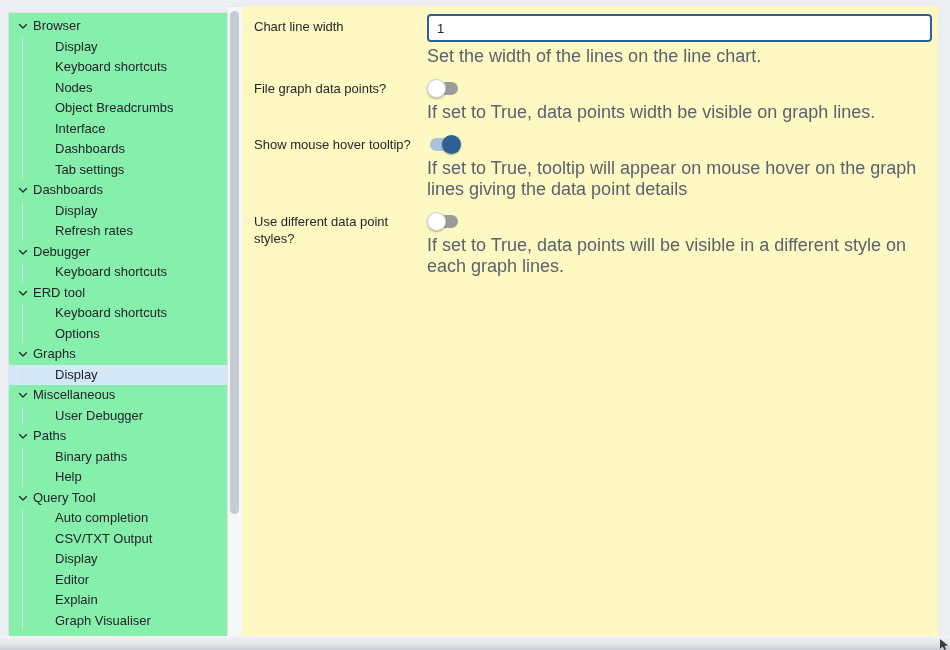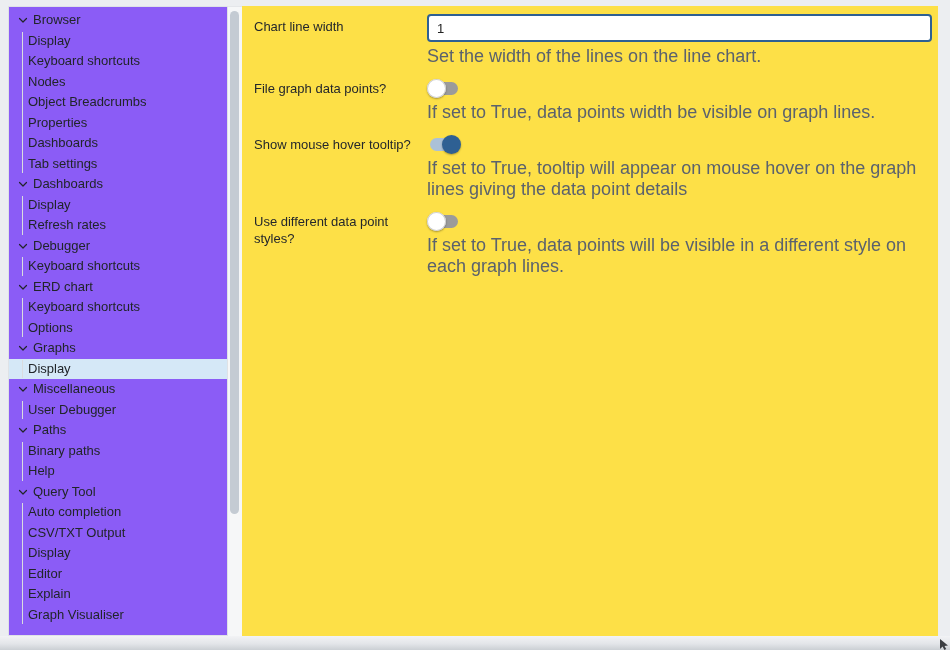--- a/index.html
+++ b/index.html
@@ -6,50 +6,50 @@
   body{
     width:950px;height:650px;overflow:hidden;
     background:var(--outer-bg,#eceef1);
     font-family:"Liberation Sans","DejaVu Sans",sans-serif;
     -webkit-font-smoothing:antialiased;
   }
   .dialog{position:relative;width:950px;height:650px;}
 
   
   .sidebar{
-    position:absolute;left:8px;top:6px;width:220px;height:630px;
-    background:#8b5cf6;border:1px solid #dfe2e6;box-sizing:border-box;
+    position:absolute;left:8px;top:12px;width:220px;height:630px;
+    background:#86efac;border:1px solid #dfe2e6;box-sizing:border-box;
     overflow:hidden;
   }
   .tree{padding-top:3px;}
   .tree-row{
     height:20.5px;line-height:20.5px;font-size:13px;color:#212529;
     white-space:nowrap;cursor:pointer;display:flex;align-items:center;
   }
   .tree-row.group{padding-left:6px;}
   .tree-row.group .chev{width:16px;height:16px;display:inline-flex;align-items:center;justify-content:center;margin-right:2px;flex:none;}
-  .tree-row.child{padding-left:19px;}
+  .tree-row.child{padding-left:46px;}
   .tree-children{position:relative;}
   .tree-children .guide{position:absolute;left:13px;top:1px;bottom:1px;width:1px;background:#d9dcdf;}
   .tree-row.selected{background:var(--selection,#d5e8f7);}
 
   
   .gutter{
     position:absolute;left:228px;top:6px;width:14px;height:630px;
     background:#f6f7f8;border-top:1px solid #e4e6e9;box-sizing:border-box;
   }
   .thumb{
     position:absolute;left:2px;top:4px;width:9px;height:503px;
     background:#c4cbd3;border-radius:5px;
   }
 
   
   .main{
     position:absolute;left:242px;top:6px;width:696px;height:630px;
-    background:#fde047;box-sizing:border-box;
+    background:#fef9c3;box-sizing:border-box;
     padding:8px 6px 0 12px;overflow:hidden;
   }
   .setting-row{display:grid;grid-template-columns:170px 1fr;column-gap:3px;margin-bottom:9px;}
   .setting-label{
     font-size:13px;line-height:17px;color:#24272b;padding-top:4px;padding-right:10px;
   }
   .setting-control{min-width:0;}
   .help{
     margin-top:4px;font-size:18px;line-height:21px;color:#5b626d;
   }
@@ -98,21 +98,21 @@
           <div class="tree-row child">
             <span>Keyboard shortcuts</span>
           </div>
           <div class="tree-row child">
             <span>Nodes</span>
           </div>
           <div class="tree-row child">
             <span>Object Breadcrumbs</span>
           </div>
           <div class="tree-row child">
-            <span>Properties</span>
+            <span>Interface</span>
           </div>
           <div class="tree-row child">
             <span>Dashboards</span>
           </div>
           <div class="tree-row child">
             <span>Tab settings</span>
           </div>
         </div>
         <div class="tree-row group">
           <span class="chev">
@@ -144,21 +144,21 @@
           <div class="tree-row child">
             <span>Keyboard shortcuts</span>
           </div>
         </div>
         <div class="tree-row group">
           <span class="chev">
             <svg width="12" height="12" viewBox="0 0 24 24">
               <path d="M5 9l7 7 7-7" fill="none" stroke="#212529" stroke-width="2.4" stroke-linecap="round" stroke-linejoin="round"></path>
             </svg>
           </span>
-          <span>ERD chart</span>
+          <span>ERD tool</span>
         </div>
         <div class="tree-children">
           <span class="guide"></span>
           <div class="tree-row child">
             <span>Keyboard shortcuts</span>
           </div>
           <div class="tree-row child">
             <span>Options</span>
           </div>
         </div>

